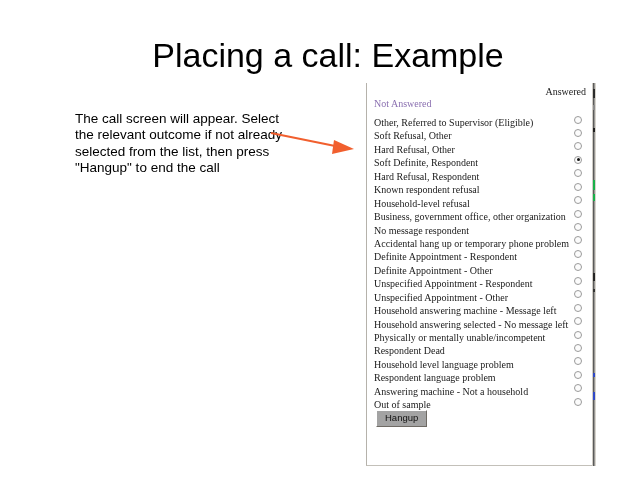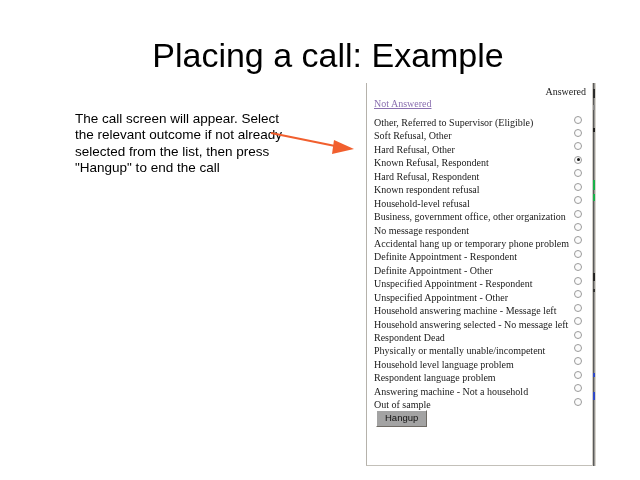--- a/index.html
+++ b/index.html
@@ -94,21 +94,20 @@
     color: #1a1a1a;
   }
 
   #not-answered-link {
     position: absolute;
     left: 7px;
     top: 15px;
     font-family: "Liberation Serif", serif;
     font-size: 10px;
     color: #8a6fb0;
-    text-decoration: underline;
     cursor: pointer;
   }
 
   #outcome-list {
     position: absolute;
     left: 0;
     top: 29px;
     width: 227px;
   }
 
@@ -180,35 +179,35 @@
 <div id="call-screen-panel">
 
   <div id="answered-header">Answered</div>
 
   <a id="not-answered-link">Not Answered</a>
 
   <div id="outcome-list">
       <div class="outcome-row"><span class="outcome-label">Other, Referred to Supervisor (Eligible)</span><span class="outcome-radio"></span></div>
       <div class="outcome-row"><span class="outcome-label">Soft Refusal, Other</span><span class="outcome-radio"></span></div>
       <div class="outcome-row"><span class="outcome-label">Hard Refusal, Other</span><span class="outcome-radio"></span></div>
-      <div class="outcome-row"><span class="outcome-label">Known Refusal, Respondent</span><span class="outcome-radio checked"></span></div>
+      <div class="outcome-row"><span class="outcome-label">Soft Definite, Respondent</span><span class="outcome-radio checked"></span></div>
       <div class="outcome-row"><span class="outcome-label">Hard Refusal, Respondent</span><span class="outcome-radio"></span></div>
       <div class="outcome-row"><span class="outcome-label">Known respondent refusal</span><span class="outcome-radio"></span></div>
       <div class="outcome-row"><span class="outcome-label">Household-level refusal</span><span class="outcome-radio"></span></div>
       <div class="outcome-row"><span class="outcome-label">Business, government office, other organization</span><span class="outcome-radio"></span></div>
       <div class="outcome-row"><span class="outcome-label">No message respondent</span><span class="outcome-radio"></span></div>
       <div class="outcome-row"><span class="outcome-label">Accidental hang up or temporary phone problem</span><span class="outcome-radio"></span></div>
       <div class="outcome-row"><span class="outcome-label">Definite Appointment - Respondent</span><span class="outcome-radio"></span></div>
       <div class="outcome-row"><span class="outcome-label">Definite Appointment - Other</span><span class="outcome-radio"></span></div>
       <div class="outcome-row"><span class="outcome-label">Unspecified Appointment - Respondent</span><span class="outcome-radio"></span></div>
       <div class="outcome-row"><span class="outcome-label">Unspecified Appointment - Other</span><span class="outcome-radio"></span></div>
       <div class="outcome-row"><span class="outcome-label">Household answering machine - Message left</span><span class="outcome-radio"></span></div>
       <div class="outcome-row"><span class="outcome-label">Household answering selected - No message left</span><span class="outcome-radio"></span></div>
+      <div class="outcome-row"><span class="outcome-label">Physically or mentally unable/incompetent</span><span class="outcome-radio"></span></div>
       <div class="outcome-row"><span class="outcome-label">Respondent Dead</span><span class="outcome-radio"></span></div>
-      <div class="outcome-row"><span class="outcome-label">Physically or mentally unable/incompetent</span><span class="outcome-radio"></span></div>
       <div class="outcome-row"><span class="outcome-label">Household level language problem</span><span class="outcome-radio"></span></div>
       <div class="outcome-row"><span class="outcome-label">Respondent language problem</span><span class="outcome-radio"></span></div>
       <div class="outcome-row"><span class="outcome-label">Answering machine - Not a household</span><span class="outcome-radio"></span></div>
       <div class="outcome-row"><span class="outcome-label">Out of sample</span><span class="outcome-radio"></span></div>
     </div>
 
   <div id="hangup-button">Hangup</div>
 </div>
 
 <div id="window-edge-sliver">

